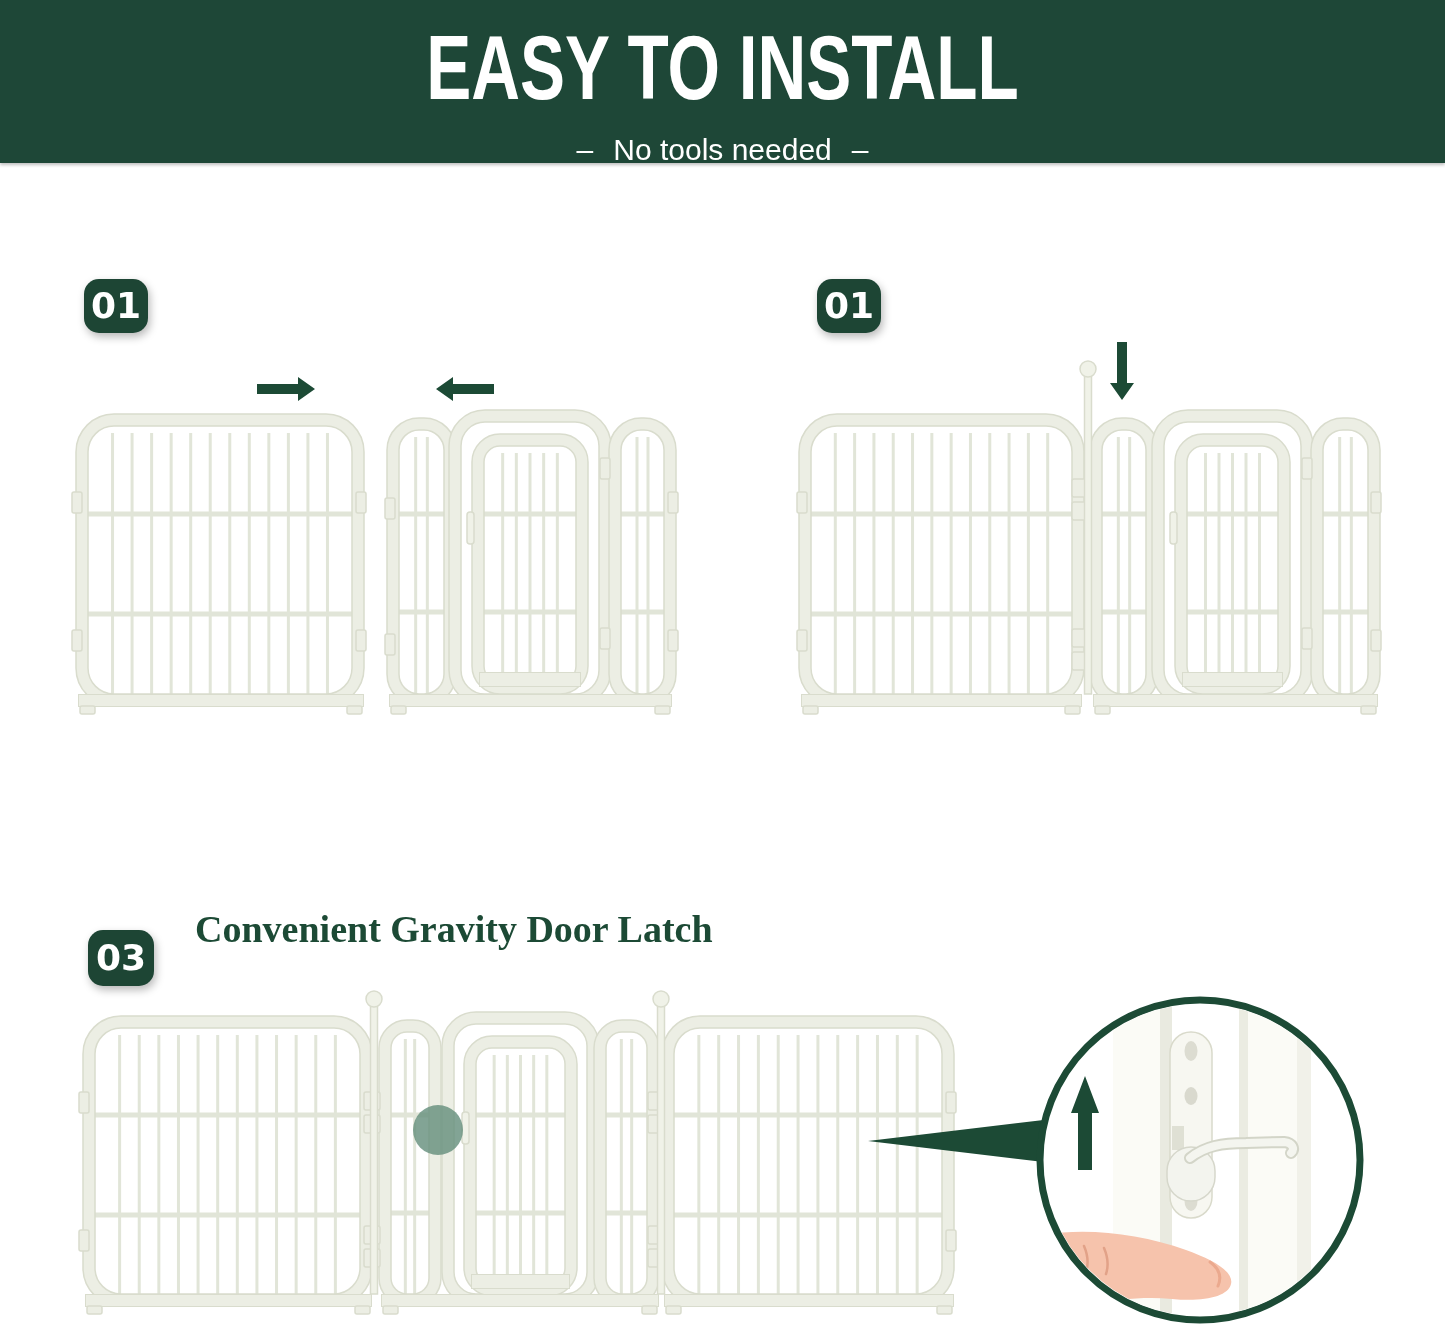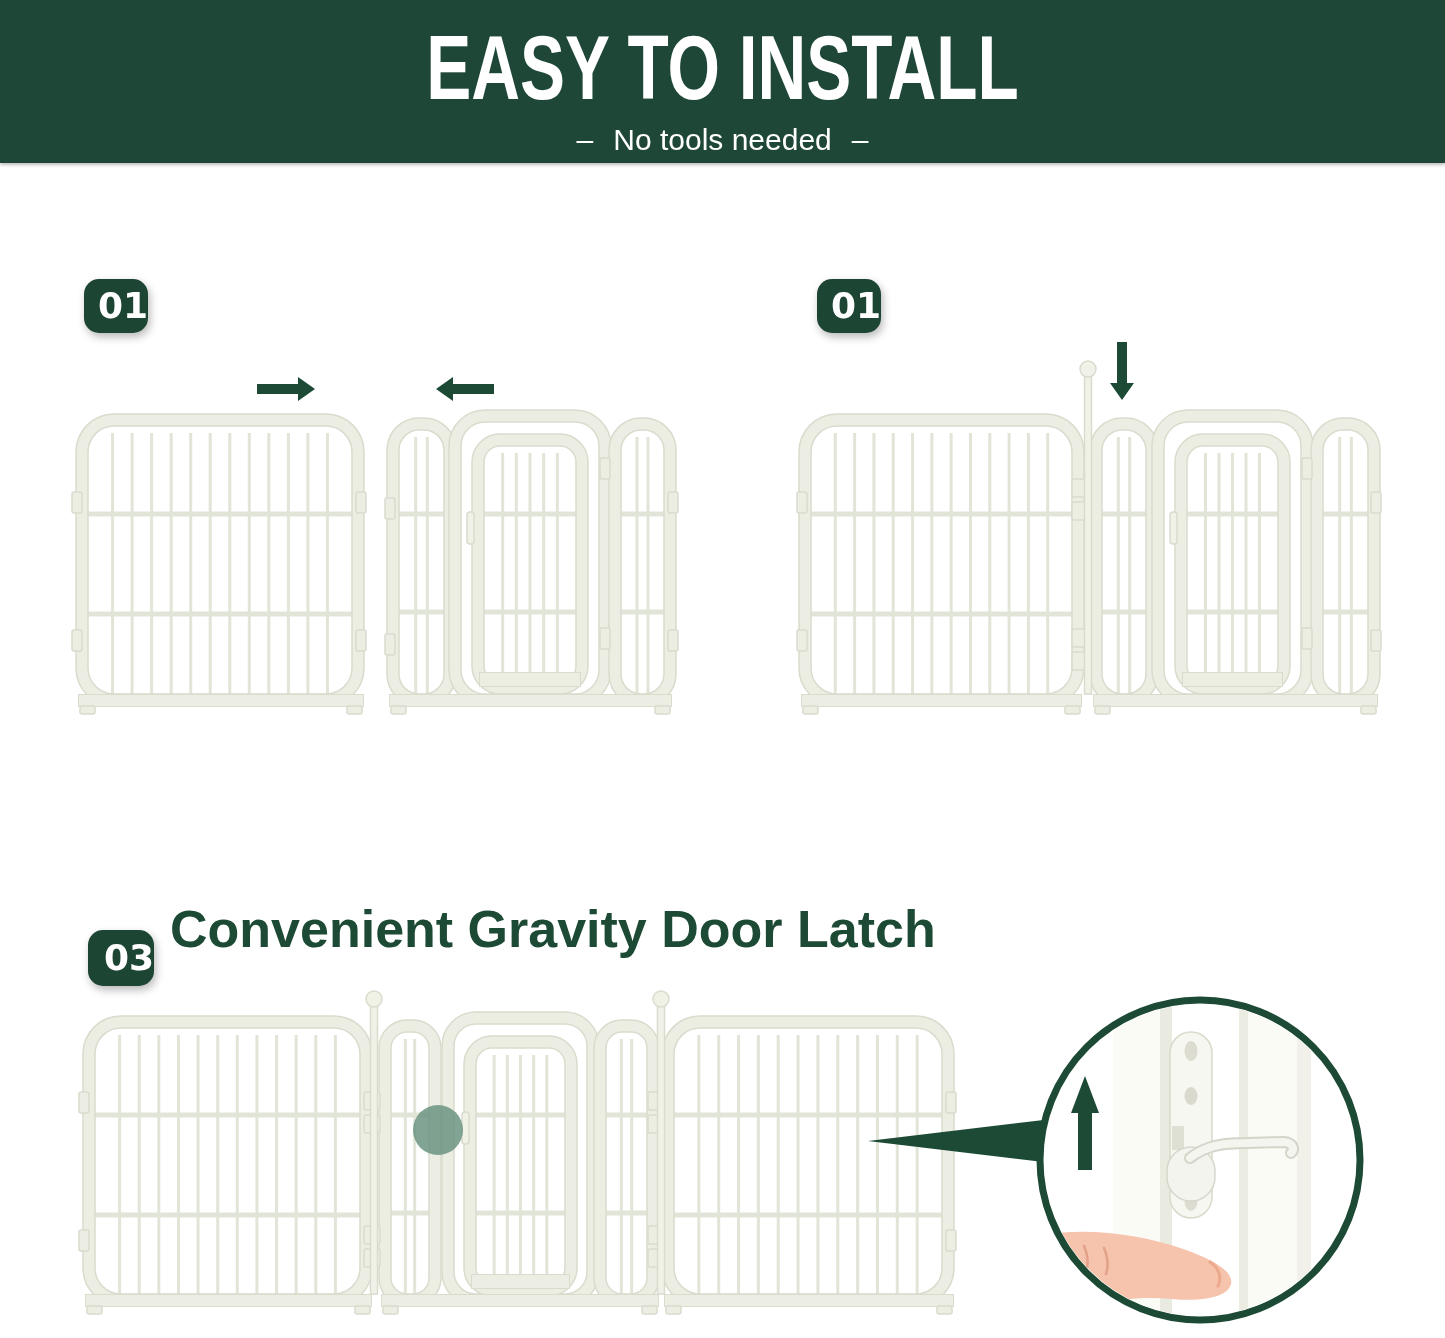--- a/index.html
+++ b/index.html
@@ -14,33 +14,33 @@
   }
   html,body{margin:0;padding:0;background:#ffffff;}
   .canvas{position:relative;width:1445px;height:1338px;background:#ffffff;overflow:hidden;
           font-family:"Liberation Sans",sans-serif;}
 
   
   .header{position:absolute;left:0;top:0;width:1445px;height:163px;background:var(--header-bg);
           text-align:center;box-shadow:0 2px 3px rgba(0,0,0,.25);}
   .header h1{margin:0;padding-top:23px;line-height:90px;font-size:90px;font-weight:700;color:#ffffff;
              letter-spacing:0px;transform:scaleX(.75);transform-origin:50% 50%;white-space:nowrap;}
-  .subtitle{margin-top:11px;line-height:32px;font-size:30px;font-weight:500;color:#ffffff;white-space:nowrap;}
+  .subtitle{margin-top:21px;line-height:32px;font-size:30px;font-weight:500;color:#ffffff;white-space:nowrap;}
   .subtitle .dash{display:inline-block;margin:0 20px;font-weight:400;}
 
   
   .badge{position:absolute;width:64px;height:54px;background:var(--badge-bg);border-radius:15px;
-         color:#ffffff;font-size:36px;font-weight:700;text-align:right;line-height:54px;
+         color:#ffffff;font-size:36px;font-weight:700;text-align:center;line-height:54px;
          font-family:"DejaVu Sans",sans-serif;box-shadow:2px 4px 8px rgba(0,0,0,.28);}
   .b1{left:84px;top:279px;}
   .b2{left:817px;top:279px;}
   .b3{left:88px;top:900px;width:66px;height:56px;line-height:56px;margin-top:30px;}
 
-  .caption{position:absolute;left:170px;top:901px;height:56px;line-height:56px;
-           font-size:52px;font-weight:700;color:var(--accent-green);white-space:nowrap;}
+  .caption{position:absolute;left:195px;top:901px;height:56px;line-height:56px;
+           font-size:38px;font-weight:700;color:var(--accent-green);white-space:nowrap;font-family:Liberation Serif, serif;}
 
   
   svg.diagram{position:absolute;left:0;top:0;width:1445px;height:1338px;}
   svg .bar{stroke:var(--fence-bar);stroke-width:3;}
   svg .cross{stroke:var(--fence-bar);stroke-width:5;}
   svg .frame{fill:none;stroke:var(--fence);stroke-width:10.5;}
   svg .frame-edge{fill:none;stroke:var(--fence-edge);stroke-width:13.5;}
   svg .solid{fill:var(--fence);}
   svg .solid-edge{fill:var(--fence-edge);}
   svg .tab{fill:var(--fence);stroke:var(--fence-edge);stroke-width:1.5;}

